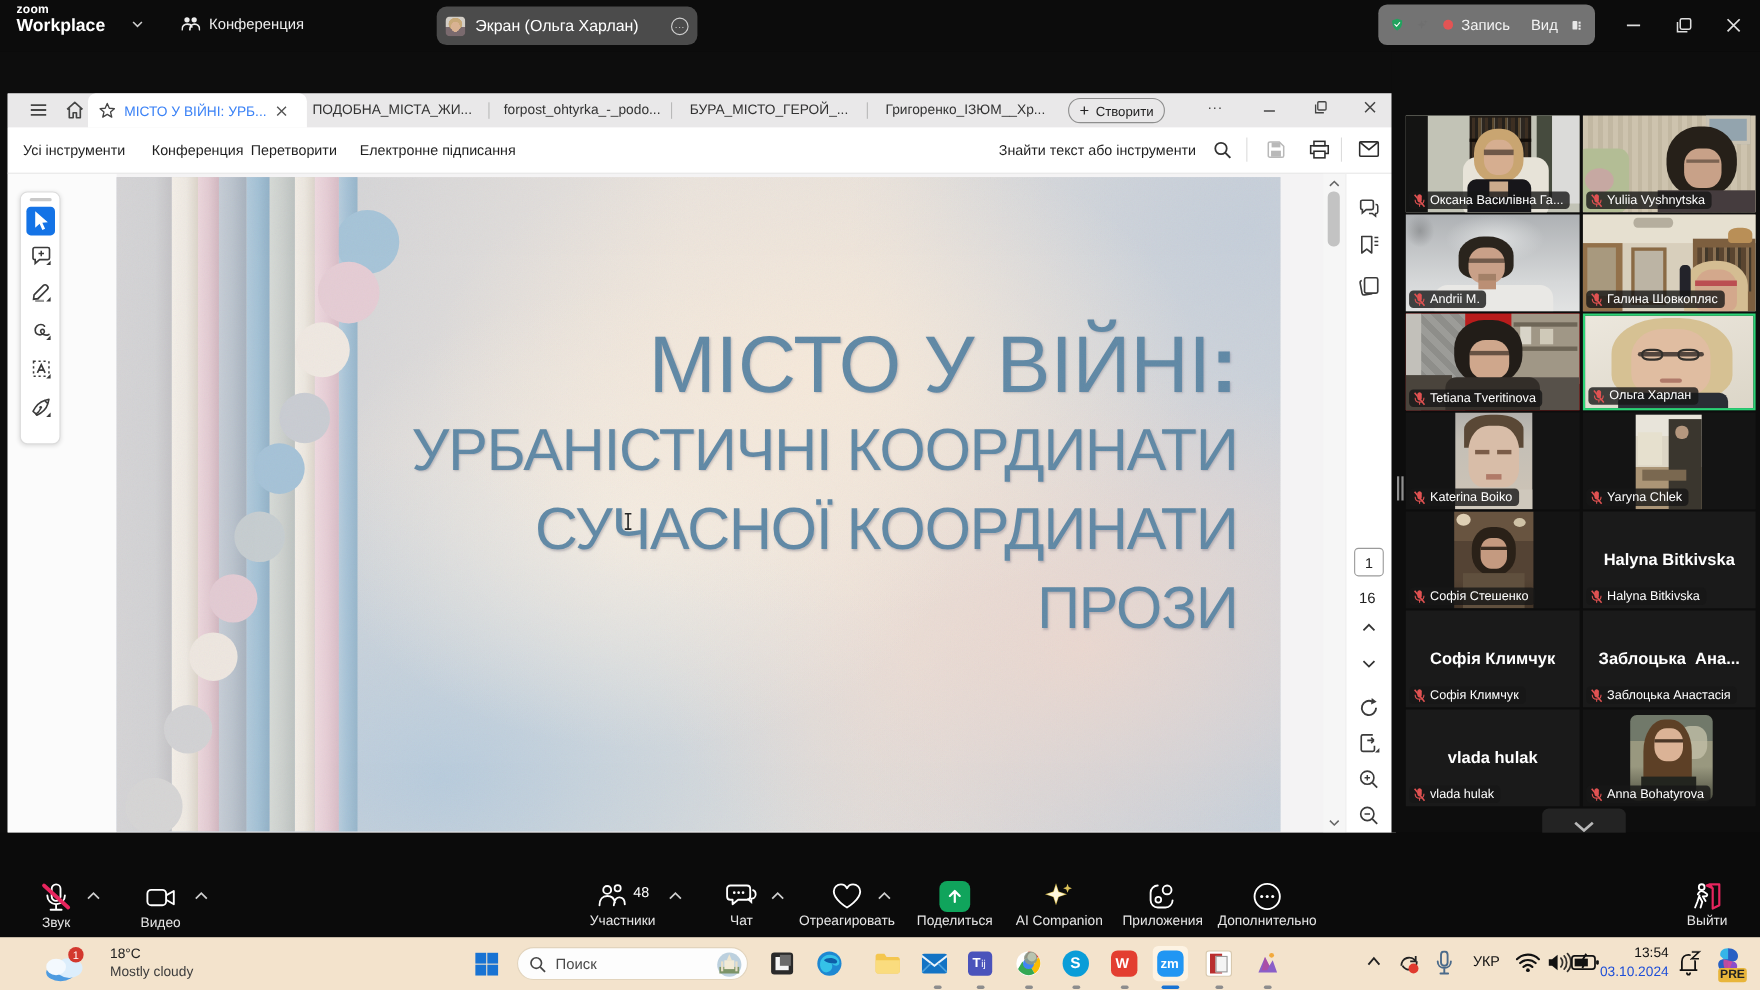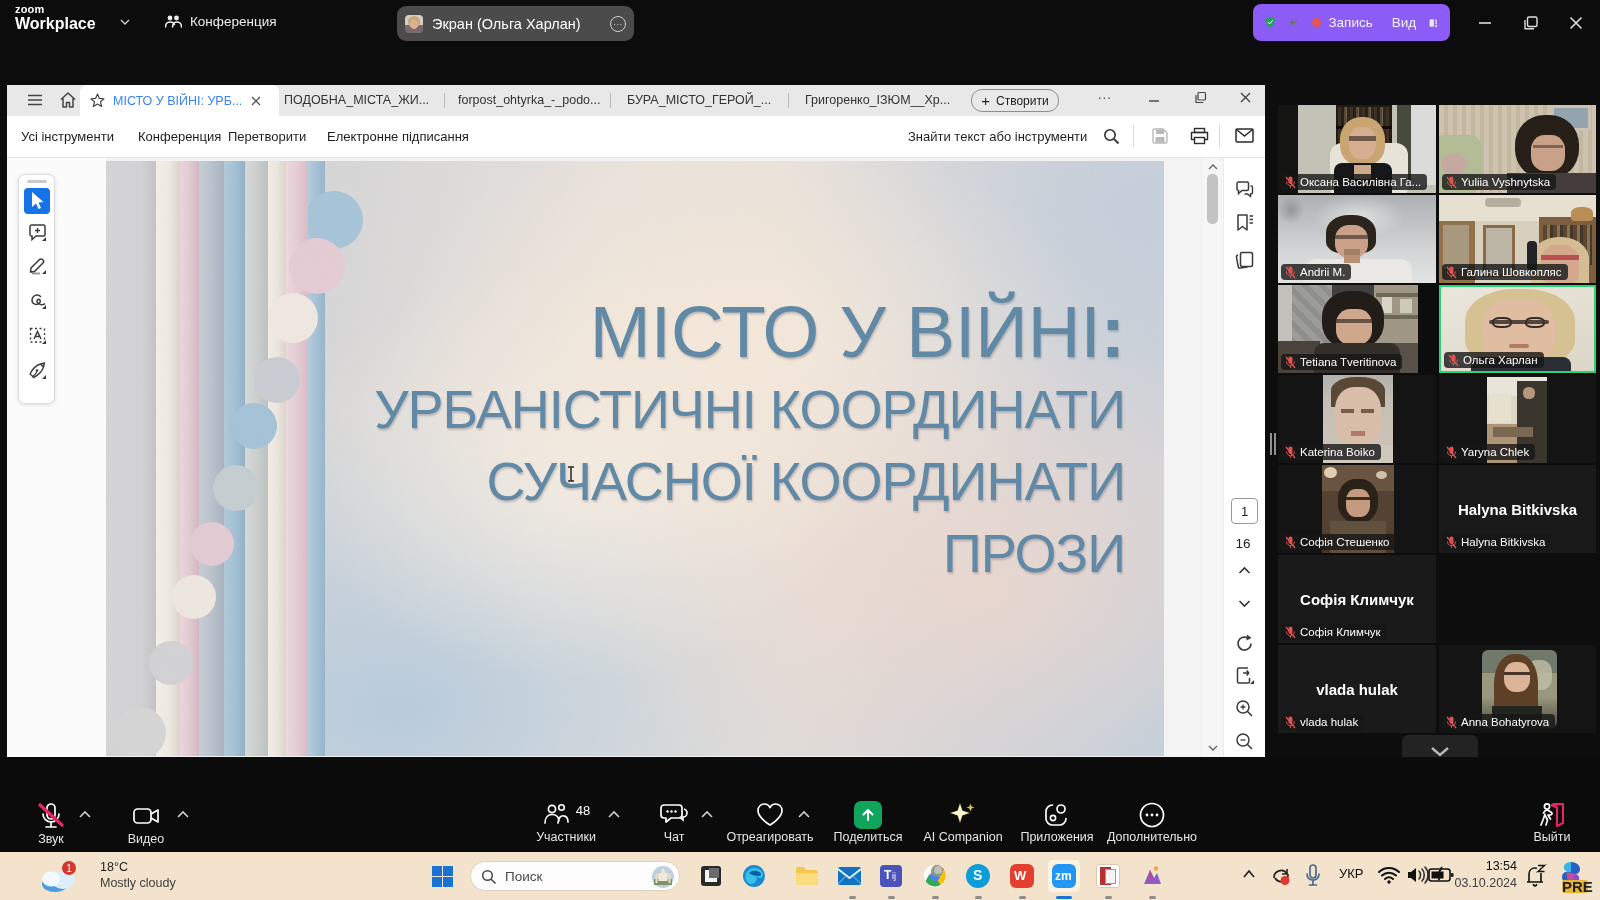--- a/index.html
+++ b/index.html
@@ -8,21 +8,21 @@
 #topbar{left:0;top:0;width:1600px;height:47px;background:#0c0c0c;color:#fff}
 .zlogo{left:15px;top:4px;line-height:1}
 .zlogo .z1{font-size:11px;font-weight:bold;letter-spacing:.2px}
 .zlogo .z2{font-size:16px;font-weight:bold;margin-top:1px}
 .tbchev{left:120px;top:17px;width:10px;height:10px}
 .conf{left:165px;top:14px;font-size:13.5px;color:#ededed;display:flex;align-items:center;gap:8px}
 .cpill{left:397px;top:6px;width:237px;height:35px;background:#4b4b4b;border-radius:9px;display:flex;align-items:center;padding:0 8px}
 .cpill .av{width:18px;height:18px;border-radius:4px;margin-right:9px;background:radial-gradient(7px 8px at 50% 52%,#d9b292 0 55%,rgba(0,0,0,0) 60%),radial-gradient(10px 9px at 50% 38%,#c8a979 0 60%,rgba(0,0,0,0) 65%),linear-gradient(180deg,#d3cec6 0 55%,#7a6a6e 55% 100%)}
 .cpill .txt{font-size:14.5px;color:#fff}
 .cpill .dots{margin-left:auto;width:16px;height:16px;border:1.2px solid #cfcfcf;border-radius:50%;display:flex;align-items:center;justify-content:center;color:#cfcfcf;font-size:9px;letter-spacing:.5px;line-height:0;padding-bottom:4px}
-.rpill{left:1253px;top:4px;width:197px;height:37px;background:#8b5cf6;border-radius:8px;display:flex;align-items:center;padding:0 12px;gap:13px}
+.rpill{left:1253px;top:4px;width:197px;height:37px;background:#737373;border-radius:8px;display:flex;align-items:center;padding:0 12px;gap:13px}
 .rec{display:flex;align-items:center;gap:7px;font-size:13.5px;color:#f2f2f2}
 .dotred{width:9px;height:9px;border-radius:50%;background:#e35454}
 .vid{font-size:13.5px;color:#f2f2f2;margin-left:6px}
 .wbtn{top:12px;width:22px;height:22px;color:#dedede}
 
 #acro{left:7px;top:85px;width:1262px;height:672px;background:#fff}
 #tabbar{left:0;top:0;width:1262px;height:31px;background:#e9e8e9;color:#333}
 .tb-ic{top:5px;width:20px;height:20px;color:#3a3a3a}
 .atab{left:73px;top:0;width:199px;height:31px;background:#fff;border-radius:7px 7px 0 0;display:flex;align-items:center;padding:0 10px;gap:8px}
 .atab .t{font-size:12.5px;color:#3b82f6;white-space:nowrap}
@@ -388,21 +388,21 @@
     <div class="abs" style="left:102px;top:50px;width:38px;height:38px;background:#d3a88c;border-radius:40% 40% 20% 20%"></div>
     <div class="abs" style="left:102px;top:60px;width:38px;height:5px;background:#b8444a;opacity:.9"></div>
     <div class="abs" style="left:88px;top:46px;width:10px;height:30px;background:#23232a;border-radius:4px"></div>
     <div class="npill"><svg class="micoff" viewBox="0 0 11 13">
           <path d="M3.5 2.5 C3.5 1.4 4.4 .5 5.5 .5 C6.6 .5 7.5 1.4 7.5 2.5 V6 C7.5 7.1 6.6 8 5.5 8 C4.4 8 3.5 7.1 3.5 6 Z" fill="#e05252"></path>
           <path d="M1.5 5.5 C1.5 8 3.3 9.6 5.5 9.6 C7.7 9.6 9.5 8 9.5 5.5 M5.5 9.6 V12" stroke="#e05252" fill="none"></path>
           <path d="M1 1 L10 12" stroke="#e05252" stroke-width="1.4"></path>
         </svg>Галина Шовкопляс</div>
   </div>
 
-  <div class="tile" style="left:13px;top:238px;width:140px;height:88px;background:#404040">
+  <div class="tile" style="left:13px;top:238px;width:158px;height:88px;background:#b91c1c">
     <div class="abs" style="left:0;top:0;width:54px;height:88px;background:repeating-linear-gradient(45deg,#9c9c98 0 6px,#8e8e8a 6px 12px)"></div>
     <div class="abs" style="left:0;top:0;width:14px;height:88px;background:#c2c0ba"></div>
     <div class="abs" style="left:96px;top:0;width:62px;height:64px;background:#a09786"></div>
     <div class="abs" style="left:98px;top:8px;width:58px;height:4px;background:#6e6657"></div>
     <div class="abs" style="left:98px;top:30px;width:58px;height:4px;background:#6e6657"></div>
     <div class="abs" style="left:104px;top:12px;width:10px;height:16px;background:#d8d4c8"></div>
     <div class="abs" style="left:122px;top:14px;width:12px;height:14px;background:#cfc9b8"></div>
     <div class="abs" style="left:96px;top:58px;width:62px;height:30px;background:#57514a"></div>
     <div class="abs" style="left:0px;top:56px;width:42px;height:32px;background:#4a443c"></div>
     <div class="abs" style="left:44px;top:6px;width:62px;height:58px;background:#221d18;border-radius:44%"></div>
@@ -488,20 +488,28 @@
 
   <div class="tile" style="left:13px;top:508px;width:158px;height:88px;background:#1a1a1a">
     <div class="bname" style="top:36px">Софія Климчук</div>
     <div class="npill"><svg class="micoff" viewBox="0 0 11 13">
           <path d="M3.5 2.5 C3.5 1.4 4.4 .5 5.5 .5 C6.6 .5 7.5 1.4 7.5 2.5 V6 C7.5 7.1 6.6 8 5.5 8 C4.4 8 3.5 7.1 3.5 6 Z" fill="#e05252"></path>
           <path d="M1.5 5.5 C1.5 8 3.3 9.6 5.5 9.6 C7.7 9.6 9.5 8 9.5 5.5 M5.5 9.6 V12" stroke="#e05252" fill="none"></path>
           <path d="M1 1 L10 12" stroke="#e05252" stroke-width="1.4"></path>
         </svg>Софія Климчук</div>
   </div>
 
+  <div class="tile" style="left:174px;top:508px;width:157px;height:88px;background:#1a1a1a">
+    <div class="bname" style="top:36px">Заблоцька &nbsp;Ана...</div>
+    <div class="npill"><svg class="micoff" viewBox="0 0 11 13">
+          <path d="M3.5 2.5 C3.5 1.4 4.4 .5 5.5 .5 C6.6 .5 7.5 1.4 7.5 2.5 V6 C7.5 7.1 6.6 8 5.5 8 C4.4 8 3.5 7.1 3.5 6 Z" fill="#e05252"></path>
+          <path d="M1.5 5.5 C1.5 8 3.3 9.6 5.5 9.6 C7.7 9.6 9.5 8 9.5 5.5 M5.5 9.6 V12" stroke="#e05252" fill="none"></path>
+          <path d="M1 1 L10 12" stroke="#e05252" stroke-width="1.4"></path>
+        </svg>Заблоцька Анастасія</div>
+  </div>
 
   <div class="tile" style="left:13px;top:598px;width:158px;height:88px;background:#1a1a1a">
     <div class="bname" style="top:36px">vlada hulak</div>
     <div class="npill"><svg class="micoff" viewBox="0 0 11 13">
           <path d="M3.5 2.5 C3.5 1.4 4.4 .5 5.5 .5 C6.6 .5 7.5 1.4 7.5 2.5 V6 C7.5 7.1 6.6 8 5.5 8 C4.4 8 3.5 7.1 3.5 6 Z" fill="#e05252"></path>
           <path d="M1.5 5.5 C1.5 8 3.3 9.6 5.5 9.6 C7.7 9.6 9.5 8 9.5 5.5 M5.5 9.6 V12" stroke="#e05252" fill="none"></path>
           <path d="M1 1 L10 12" stroke="#e05252" stroke-width="1.4"></path>
         </svg>vlada hulak</div>
   </div>
 
@@ -739,27 +747,27 @@
       <path d="M2 7 H5 L10 3 V17 L5 13 H2 Z" fill="#111"></path>
       <path d="M13 6 C15 8 15 12 13 14 M16 4 C19 7 19 13 16 16 M19 2 C23 6 23 14 19 18" stroke="#111" fill="none" stroke-width="1.6" stroke-linecap="round" opacity=".85"></path>
     </svg>
   <svg class="tk" style="left:1428px;top:13px" width="26" height="20" viewBox="0 0 26 20">
       <rect x="1" y="4" width="21" height="12" rx="2.5" stroke="#111" fill="none" stroke-width="1.6"></rect>
       <rect x="23" y="8" width="2.5" height="4" rx="1" fill="#111"></rect>
       <rect x="3.5" y="6.5" width="12" height="7" fill="#111"></rect>
       <path d="M14 2 L10 9 H13.5 L10.5 15" stroke="#111" fill="none" stroke-width="1.7"></path>
     </svg>
   <div class="tk" style="left:1457px;top:7px;width:60px;font-size:12.5px;color:#111;text-align:right">13:54</div>
-  <div class="tk" style="left:1447px;top:24px;width:70px;font-size:12.5px;color:#404040;text-align:right">03.10.2024</div>
+  <div class="tk" style="left:1447px;top:24px;width:70px;font-size:12.5px;color:#1d4ed8;text-align:right">03.10.2024</div>
   <svg class="tk" style="left:1525px;top:12px" width="22" height="24" viewBox="0 0 22 24">
       <path d="M4 18 V10 C4 6 7 4 10 4 C13 4 16 6 16 10 V18 M2 18 H18 M8.5 20 C8.5 21.2 9.3 22 10 22 C10.7 22 11.5 21.2 11.5 20" stroke="#111" fill="none" stroke-width="1.6" stroke-linejoin="round"></path>
       <path d="M13 1 H20 L13 8 H20" stroke="#111" fill="none" stroke-width="1.5"></path>
       <rect x="12" y="0" width="9" height="9" fill="#f3e3cc"></rect>
       <path d="M13 1.5 H19.5 L13 7.5 H19.5" stroke="#111" fill="none" stroke-width="1.4"></path>
     </svg>
   <svg class="tk" style="left:1558px;top:8px" width="26" height="26" viewBox="0 0 26 26">
       <path d="M13 2 C18 2 22 5 22 9 C22 12 20 14 17 14 L13 24 C8 24 4 21 4 17 C4 14 6 12 9 12 Z" fill="#2860c4"></path>
       <path d="M13 2 C8 2 5 5 6 9 L9 12 L13 12 Z" fill="#35b5e8"></path>
       <path d="M17 14 C20 14 22 17 21 20 C20 23 17 24 13 24 L13 14 Z" fill="#8a4ecb"></path>
       <path d="M9 12 L17 14 L13 24 C10 22 8 18 9 12 Z" fill="#d44a9a" opacity=".85"></path>
     </svg>
-  <div class="tk" style="left:1562px;top:28px;width:26px;height:13px;background:#e8b53a;border-radius:3px;text-align:center;font-size:15px;font-weight:bold;color:#222;line-height:13px">PRE</div>
+  <div class="tk" style="left:1562px;top:28px;width:26px;height:13px;background:#e8b53a;border-radius:3px;text-align:center;font-size:11px;font-weight:bold;color:#222;line-height:13px">PRE</div>
 </div>
 
 </body></html>

